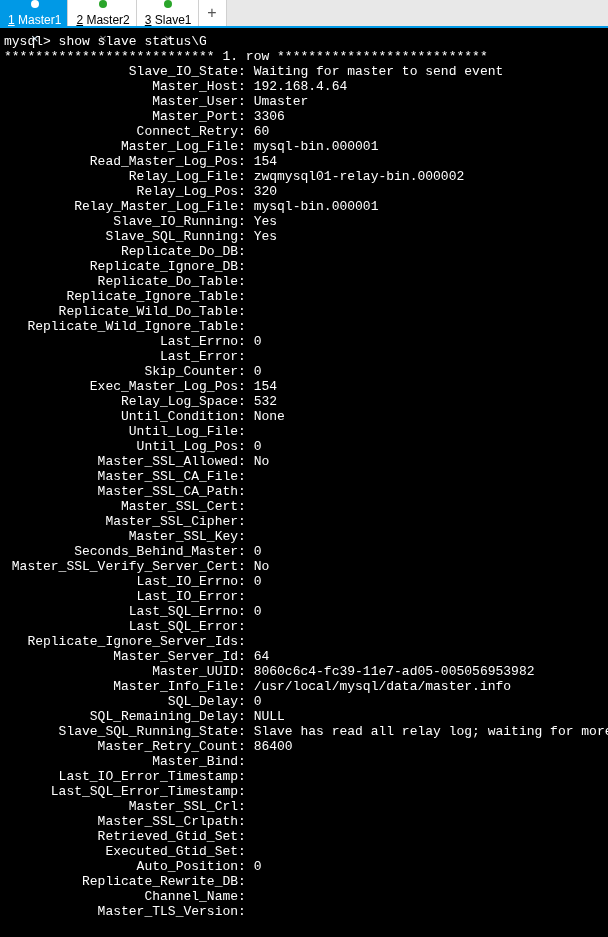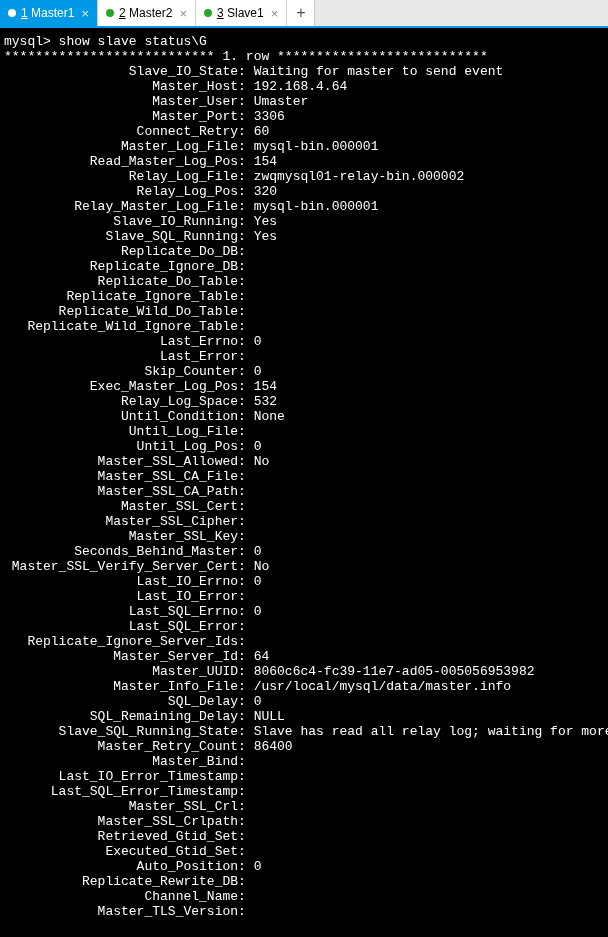--- a/index.html
+++ b/index.html
@@ -20,20 +20,21 @@
     }
     .tab {
       display: flex;
       align-items: center;
       padding: 0 6px 0 8px;
       background: #fff;
       border-right: 1px solid #d0d0d0;
       cursor: pointer;
       gap: 5px;
       min-width: 0;
+      flex-direction: column;
     }
     .tab.active {
       background: #0099e6;
       color: #fff;
     }
     .tab .dot {
       width: 8px;
       height: 8px;
       border-radius: 50%;
       background: #2aa52a;

